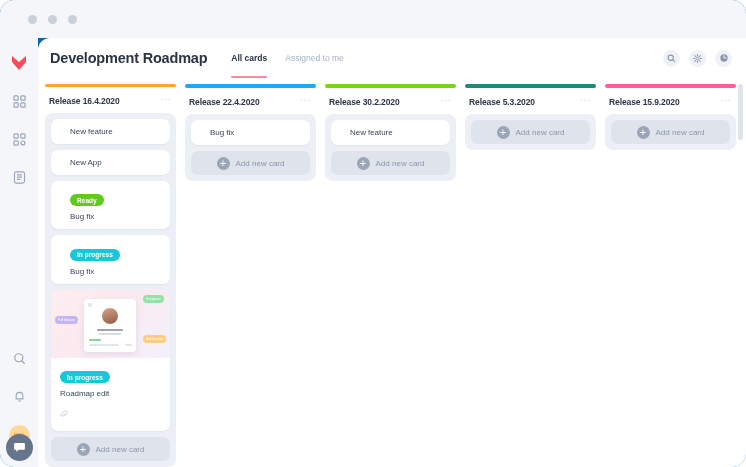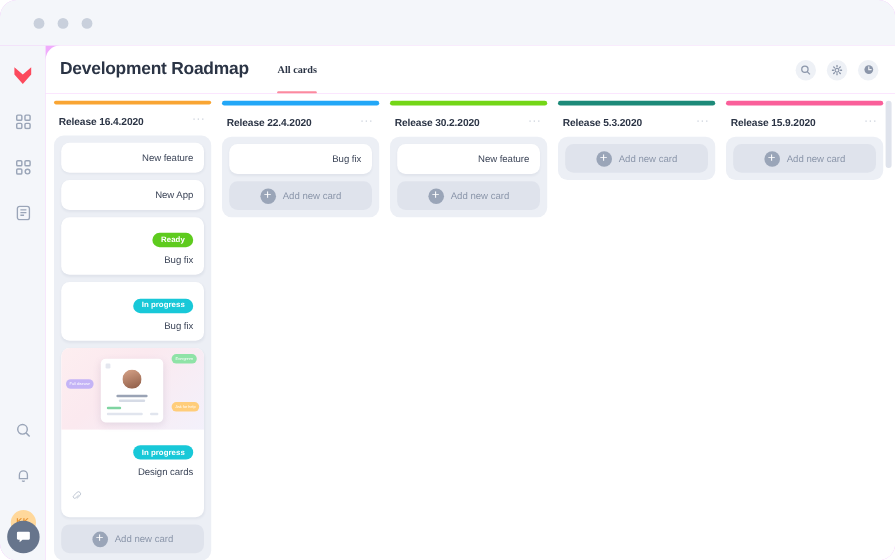--- a/index.html
+++ b/index.html
@@ -7,21 +7,21 @@
     width: 746px; height: 467px;
     background: #ffffff;
     font-family: "Liberation Sans", sans-serif;
     overflow: hidden;
   }
 
   
   .window {
     position: absolute; left: 0; top: 0;
     width: 746px; height: 467px;
-    background: #f0abfc;
+    background: #0369a1;
     border-radius: 14px;
     overflow: hidden;
   }
   .titlebar {
     position: absolute; left: 0; top: 0;
     width: 746px; height: 38px;
     background: #f4f6fa;
     display: flex; align-items: center;
     padding-left: 28px; gap: 11px;
   }
@@ -63,21 +63,21 @@
     width: 708px; height: 40px;
     background: #ffffff;
     border-top-left-radius: 12px;
     display: flex; align-items: center;
   }
   .page-title {
     margin-left: 12px;
     font-size: 14.5px; font-weight: bold; color: #2b3445;
     letter-spacing: -0.2px;
   }
-  .tabs { display: flex; align-items: center; margin-left: 24px; height: 40px; font-family: Liberation Serif, serif; }
+  .tabs { display: flex; align-items: center; margin-left: 24px; height: 40px; }
   .tab {
     position: relative; height: 40px;
     display: flex; align-items: center;
     font-size: 8.5px; color: #aab2c2; margin-right: 18px;
     cursor: pointer;
   }
   .tab.active { color: #2b3445; font-weight: bold; }
   .tab.active::after {
     content: ""; position: absolute; left: 0; right: 0; bottom: 0;
     height: 2.5px; background: #fc8a9e; border-radius: 2px;
@@ -91,42 +91,41 @@
   }
 
   
   .board {
     position: absolute; left: 38px; top: 78px;
     width: 708px; height: 389px;
     background: #ffffff;
     display: flex; gap: 0px;
     padding: 6px 0 0 0;
     overflow: hidden;
-    text-align: right;
   }
   .column {
     width: 135px; margin-left: 5px;
     display: flex; flex-direction: column;
     flex-shrink: 0;
   }
   .col-bar { height: 4px; border-radius: 3px; margin: 0 2px; }
   .col-head {
     display: flex; align-items: flex-start; justify-content: space-between;
     padding: 9px 7px 7px 6px;
   }
   .col-title { font-size: 8.5px; font-weight: bold; color: #2b3445; letter-spacing: -0.1px; }
   .col-dots { color: #c3cad6; font-size: 9px; line-height: 6px; letter-spacing: .6px; cursor: pointer; }
   .col-body {
     background: #eceff5; border-radius: 8px;
     padding: 6px; display: flex; flex-direction: column; gap: 6px;
     margin: 0 2px;
   }
   .card {
     background: #ffffff; border-radius: 7px;
-    padding: 8px 9px;
+    padding: 8px 19px;
     box-shadow: 0 1px 2px rgba(40,50,80,.06);
     cursor: pointer;
   }
   .card.img-card { padding: 0; overflow: hidden; }
   .card-title { font-size: 8px; color: #3d4659; letter-spacing: -0.05px; }
   .badge {
     display: inline-block; border-radius: 9px;
     font-size: 6.5px; font-weight: bold; color: #ffffff;
     padding: 2.5px 7px; margin-bottom: 6px; letter-spacing: .05px;
   }
@@ -242,20 +241,21 @@
         <path d="M2.2 2.2 H11.8 A1 1 0 0 1 12.8 3.2 V8.4 A1 1 0 0 1 11.8 9.4 H6.2 L3.6 11.8 V9.4 H2.2 A1 1 0 0 1 1.2 8.4 V3.2 A1 1 0 0 1 2.2 2.2 Z" fill="#ffffff"></path>
       </svg>
     </div>
   </div>
 
   <div class="header">
     <div class="page-title">Development Roadmap</div>
 
     <div class="tabs">
       <div class="tab active">All cards</div>
+      <div class="tab">Assigned to me</div>
     </div>
 
     <div class="header-actions">
       <div class="hbtn">
         <svg width="9" height="9" viewBox="0 0 12 12" fill="none" stroke="#8b96aa" stroke-width="1.4">
           <circle cx="5" cy="5" r="3.5"></circle>
             <path d="M7.6 7.6 L10.6 10.6"></path>
         </svg>
       </div>
       <div class="hbtn">
@@ -315,21 +315,21 @@
               <div class="mini-ava"></div>
               <div class="mini-line" style="left:13px;top:30px;width:26px;height:2.6px;background:#9aa3b5;"></div>
               <div class="mini-line" style="left:15px;top:34px;width:22px;height:2px;background:#d6dbe6;"></div>
               <div class="mini-line" style="left:5px;top:40px;width:12px;height:2px;background:#7fd4a1;"></div>
               <div class="mini-line" style="left:5px;top:45px;width:30px;height:2px;background:#e1e5ee;"></div>
               <div class="mini-line" style="left:41px;top:45px;width:7px;height:2px;background:#e1e5ee;"></div>
             </div>
           </div>
           <div class="card-body-pad">
             <div class="badge" style="background:#18c8d8">In progress</div>
-            <div class="card-title">Design cards</div>
+            <div class="card-title">Roadmap edit</div>
             <div class="card-foot">
               <span>
                 <svg width="8" height="8" viewBox="0 0 12 12" fill="none" stroke="#b6bfcd" stroke-width="1.1">
                   <path d="M8.4 5.2 L4.8 8.8 a1.9 1.9 0 0 1-2.7-2.7 L6.3 2 a2.6 2.6 0 0 1 3.7 3.7 L6 9.7"></path>
                 </svg>
               </span>
             </div>
           </div>
         </div>
 

